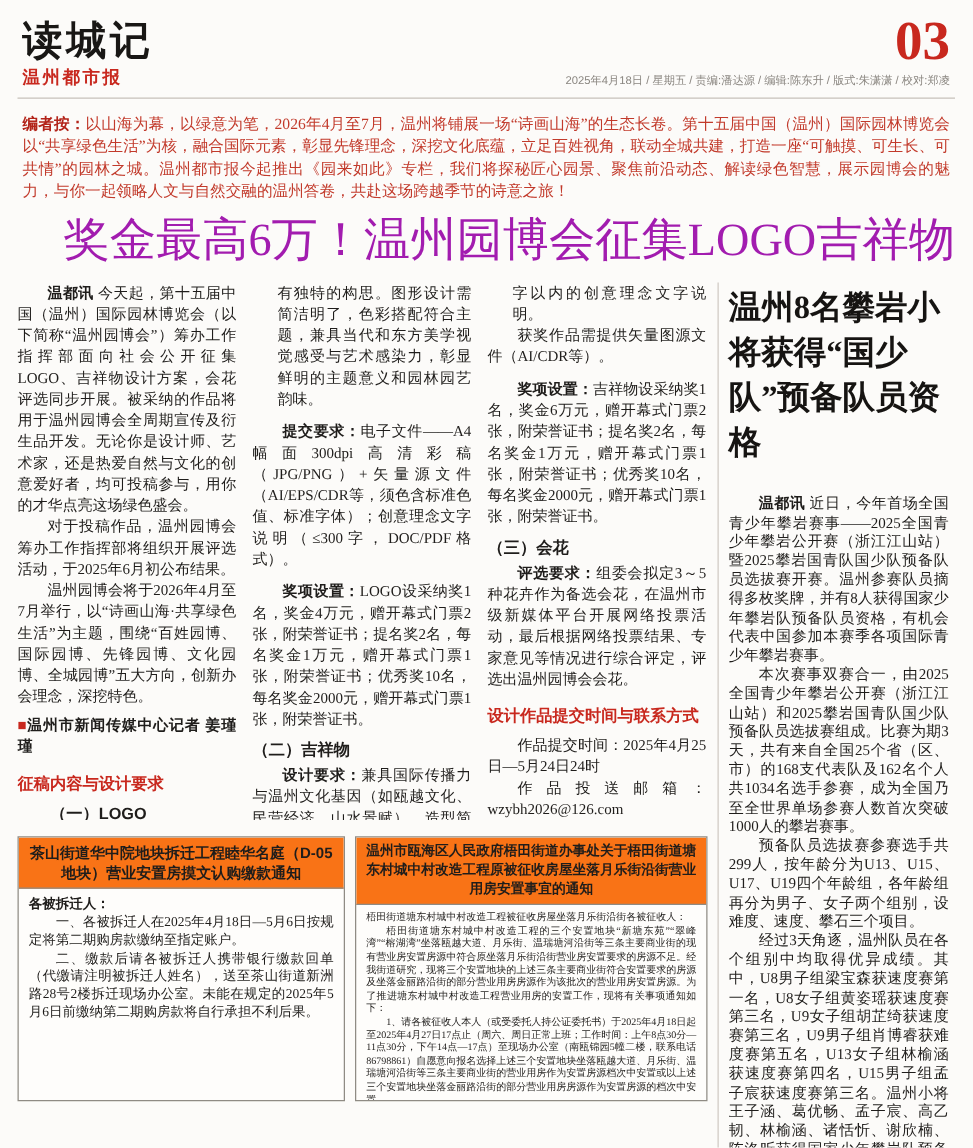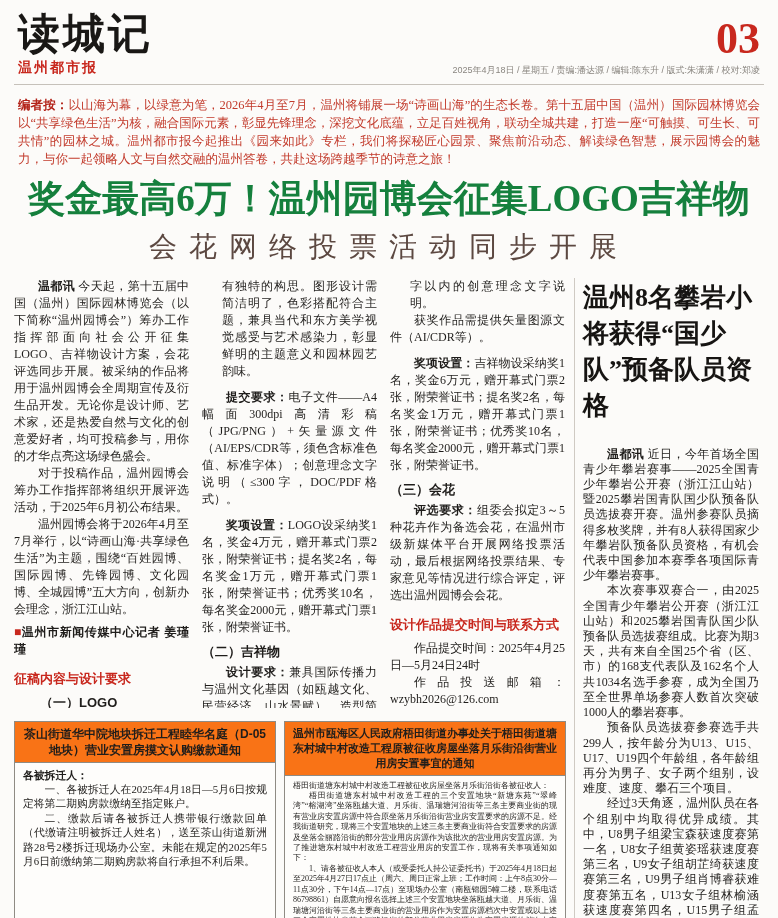--- a/index.html
+++ b/index.html
@@ -5,31 +5,31 @@
   html,body{margin:0;padding:0;}
   body{
     width:778px;height:918px;overflow:hidden;
     background:#fcfbf9;color:#1f1d1b;
     font-family:"Liberation Serif","DejaVu Serif",serif;
   }
   .page{box-sizing:border-box;width:778px;height:918px;padding:10px 14px 6px;}
   
   .masthead-row{display:flex;justify-content:space-between;align-items:flex-end;
     border-bottom:1px solid #c6c1ba;padding:2px 4px 7px;}
-  .section-title{font-size:42px;font-weight:bold;line-height:1.05;letter-spacing:3px;color:#191715;}
+  .section-title{font-size:32px;font-weight:bold;line-height:1.05;letter-spacing:3px;color:#191715;}
   .paper-name{color:#c8281e;font-weight:bold;font-size:14px;letter-spacing:2px;margin-top:3px;}
   .masthead-right{text-align:right;}
   .page-number{color:#c8281e;font-size:44px;font-weight:bold;line-height:0.95;}
   .dateline{color:#8a8680;font-size:9px;margin-top:4px;font-family:"Liberation Sans",sans-serif;}
   
   .editor-note{margin:11px 4px 6px;color:#c23a2b;font-size:12.5px;line-height:18px;text-align:justify;}
   .editor-note b{color:#b3241a;}
   
   .headline-block{text-align:center;margin:10px 0 6px;}
-  .headline-main{font-size:37px;font-weight:bold;color:#15803d;line-height:1.15;white-space:nowrap;letter-spacing:0;}
+  .headline-main{font-size:37px;font-weight:normal;color:#a21caf;line-height:1.15;white-space:nowrap;letter-spacing:0;text-align:right;}
   .headline-sub{font-size:28px;color:#5c4841;font-family:"Liberation Sans",sans-serif;
     letter-spacing:12px;margin-top:7px;font-weight:normal;}
   
   .content{display:flex;margin-top:12px;}
   .left-zone{width:552px;flex:none;}
   .main-cols{display:flex;gap:13px;height:430px;overflow:hidden;}
   .col{width:175px;flex:none;font-size:12px;line-height:17px;text-align:justify;}
   .col p{margin:0;text-indent:2em;}
   p.noindent{text-indent:0 !important;margin-left:20px;}
   p.gap{margin-top:9px;}
@@ -77,31 +77,30 @@
     <div class="masthead-right">
       <div class="page-number">03</div>
       <div class="dateline">2025年4月18日 / 星期五 / 责编:潘达源 / 编辑:陈东升 / 版式:朱潇潇 / 校对:郑凌</div>
     </div>
   </div>
 
   <p class="editor-note"><b>编者按：</b><span>以山海为幕，以绿意为笔，2026年4月至7月，温州将铺展一场“诗画山海”的生态长卷。第十五届中国（温州）国际园林博览会以“共享绿色生活”为核，融合国际元素，彰显先锋理念，深挖文化底蕴，立足百姓视角，联动全城共建，打造一座“可触摸、可生长、可共情”的园林之城。温州都市报今起推出《园来如此》专栏，我们将探秘匠心园景、聚焦前沿动态、解读绿色智慧，展示园博会的魅力，与你一起领略人文与自然交融的温州答卷，共赴这场跨越季节的诗意之旅！</span></p>
 
   <div class="headline-block">
     <div class="headline-main">奖金最高6万！温州园博会征集LOGO吉祥物</div>
-    <div class="headline-sub">会花网络投票活动同步开展</div>
   </div>
 
   <div class="content">
     <div class="left-zone">
       <div class="main-cols">
 
         <div class="col">
           <p><b class="lead">温都讯</b> <span>今天起，第十五届中国（温州）国际园林博览会（以下简称“温州园博会”）筹办工作指挥部面向社会公开征集LOGO、吉祥物设计方案，会花评选同步开展。被采纳的作品将用于温州园博会全周期宣传及衍生品开发。无论你是设计师、艺术家，还是热爱自然与文化的创意爱好者，均可投稿参与，用你的才华点亮这场绿色盛会。</span></p>
           <p>对于投稿作品，温州园博会筹办工作指挥部将组织开展评选活动，于2025年6月初公布结果。</p>
-          <p>温州园博会将于2026年4月至7月举行，以“诗画山海·共享绿色生活”为主题，围绕“百姓园博、国际园博、先锋园博、文化园博、全城园博”五大方向，创新办会理念，浙江江山站。</p>
+          <p>温州园博会将于2026年4月至7月举行，以“诗画山海·共享绿色生活”为主题，围绕“百姓园博、国际园博、先锋园博、文化园博、全城园博”五大方向，创新办会理念，深挖特色。</p>
           <p class="byline"><i class="sq">■</i><span>温州市新闻传媒中心记者 姜瑾瑾</span></p>
           <p class="red-heading">征稿内容与设计要求</p>
           <p class="sub-heading">（一）LOGO</p>
 
         </div>
 
         <div class="col">
           <p class="noindent">有独特的构思。图形设计需简洁明了，色彩搭配符合主题，兼具当代和东方美学视觉感受与艺术感染力，彰显鲜明的主题意义和园林园艺韵味。</p>
           <p class="gap"><b class="lead">提交要求：</b><span>电子文件——A4幅面300dpi高清彩稿（JPG/PNG）+矢量源文件（AI/EPS/CDR等，须色含标准色值、标准字体）；创意理念文字说明（≤300字，DOC/PDF格式）。</span></p>
           <p class="gap"><b class="lead">奖项设置：</b><span>LOGO设采纳奖1名，奖金4万元，赠开幕式门票2张，附荣誉证书；提名奖2名，每名奖金1万元，赠开幕式门票1张，附荣誉证书；优秀奖10名，每名奖金2000元，赠开幕式门票1张，附荣誉证书。</span></p>

